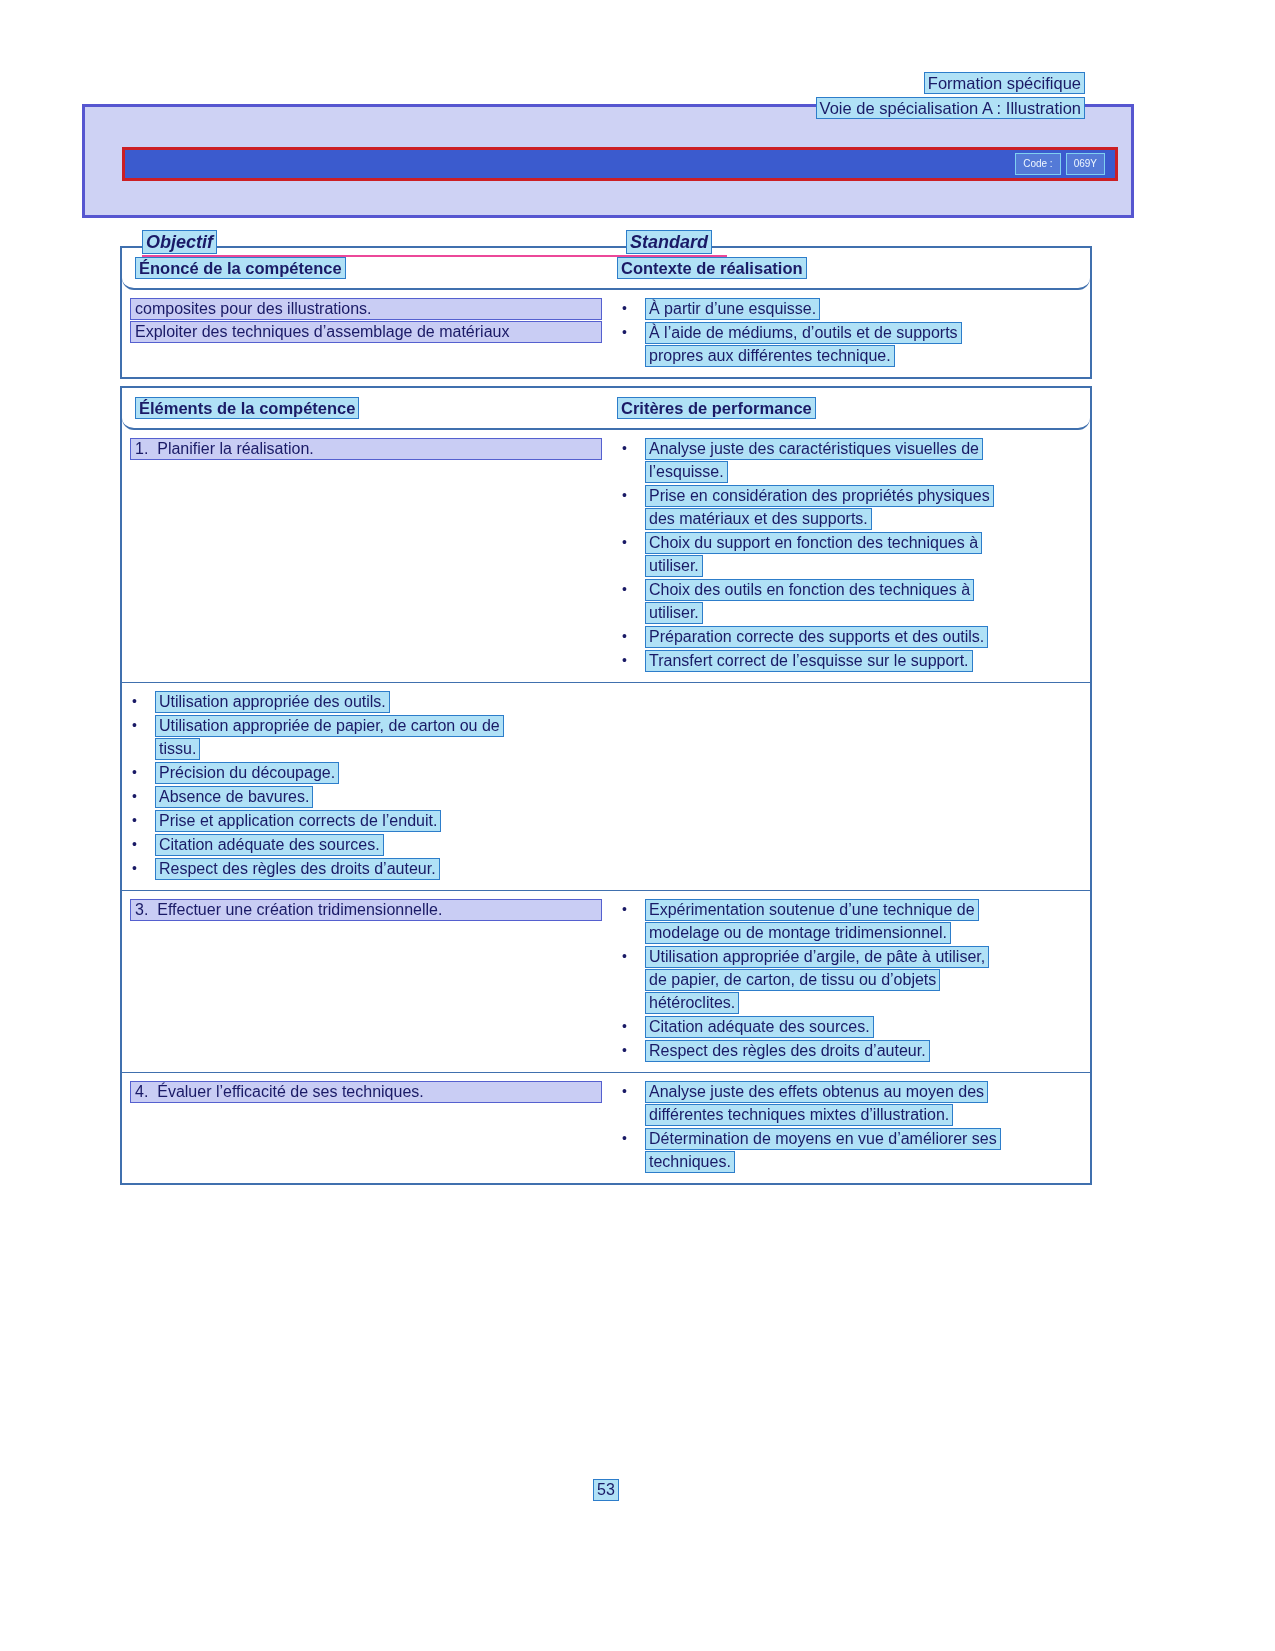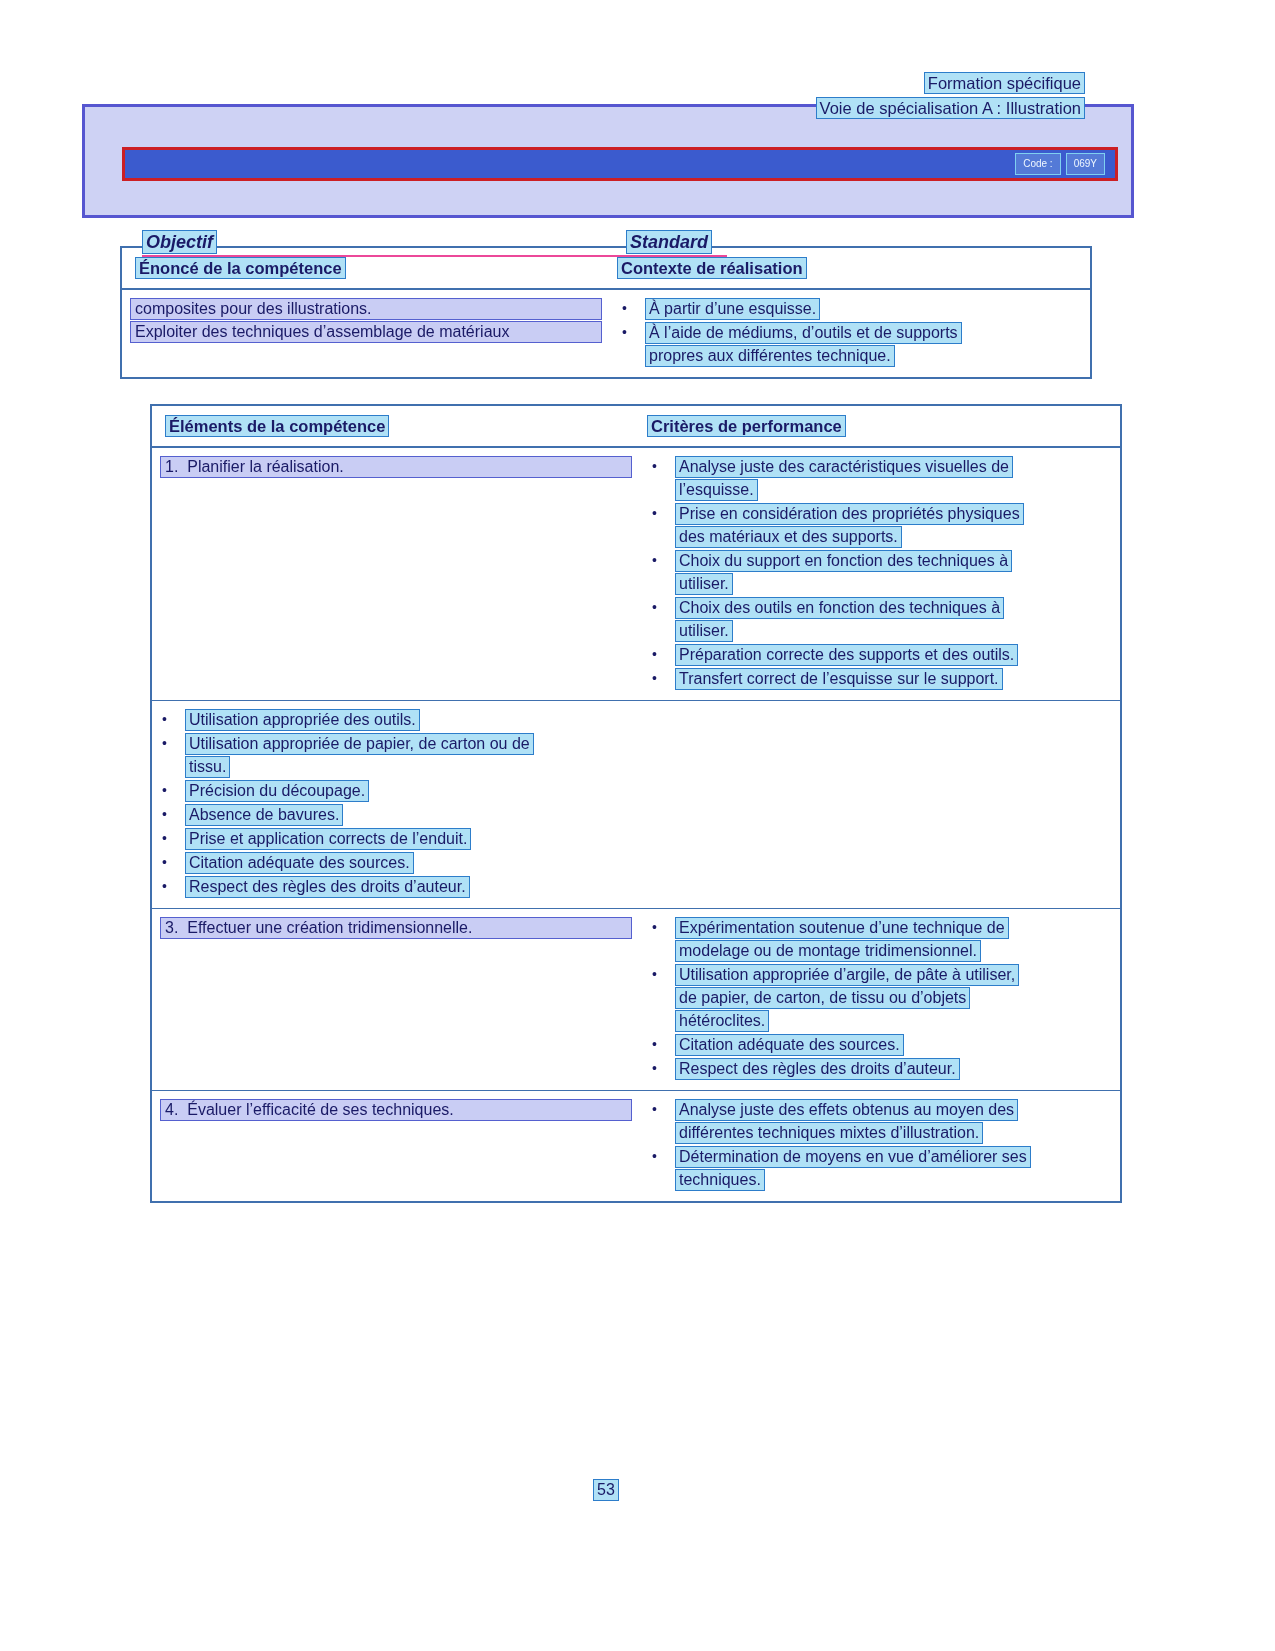--- a/index.html
+++ b/index.html
@@ -51,22 +51,22 @@
   }
   .os.o1 { left:0; }
   .os.o2 { left:484px; }
 
   
   .tbl {
     position:absolute; left:120px; width:972px; box-sizing:border-box;
     background:#ffffff; border:2px solid #4070ae;
   }
   .tbl1 { top:246px; }
-  .tbl2 { top:404px;margin-left:30px; }
-  .tbl-head { display:flex; padding:8px 0; border-bottom:2px solid #4070ae; }
+  .tbl2 { top:386px; }
+  .tbl-head { display:flex; padding:8px 0; border-bottom:2px solid #4070ae;border-radius:12px; }
   .tbl-row  { display:flex; padding:7px 0 9px; border-bottom:1px solid #4070ae; }
   .tbl-row:last-child { border-bottom:none; }
   .cell-left  { width:490px; box-sizing:border-box; }
   .tbl-head .cell-left { padding-left:13px; }
   .tbl-row  .cell-left { padding-left:8px; padding-right:10px; }
   .cell-right { flex:1; box-sizing:border-box; padding-right:18px; }
   .tbl-head .cell-right { padding-left:5px; }
 
   .bullet { display:flex; align-items:flex-start; }
   .dot { width:33px; box-sizing:border-box; padding-left:10px; line-height:22px; font-size:14px; color:#1a1a66; flex:none; }

